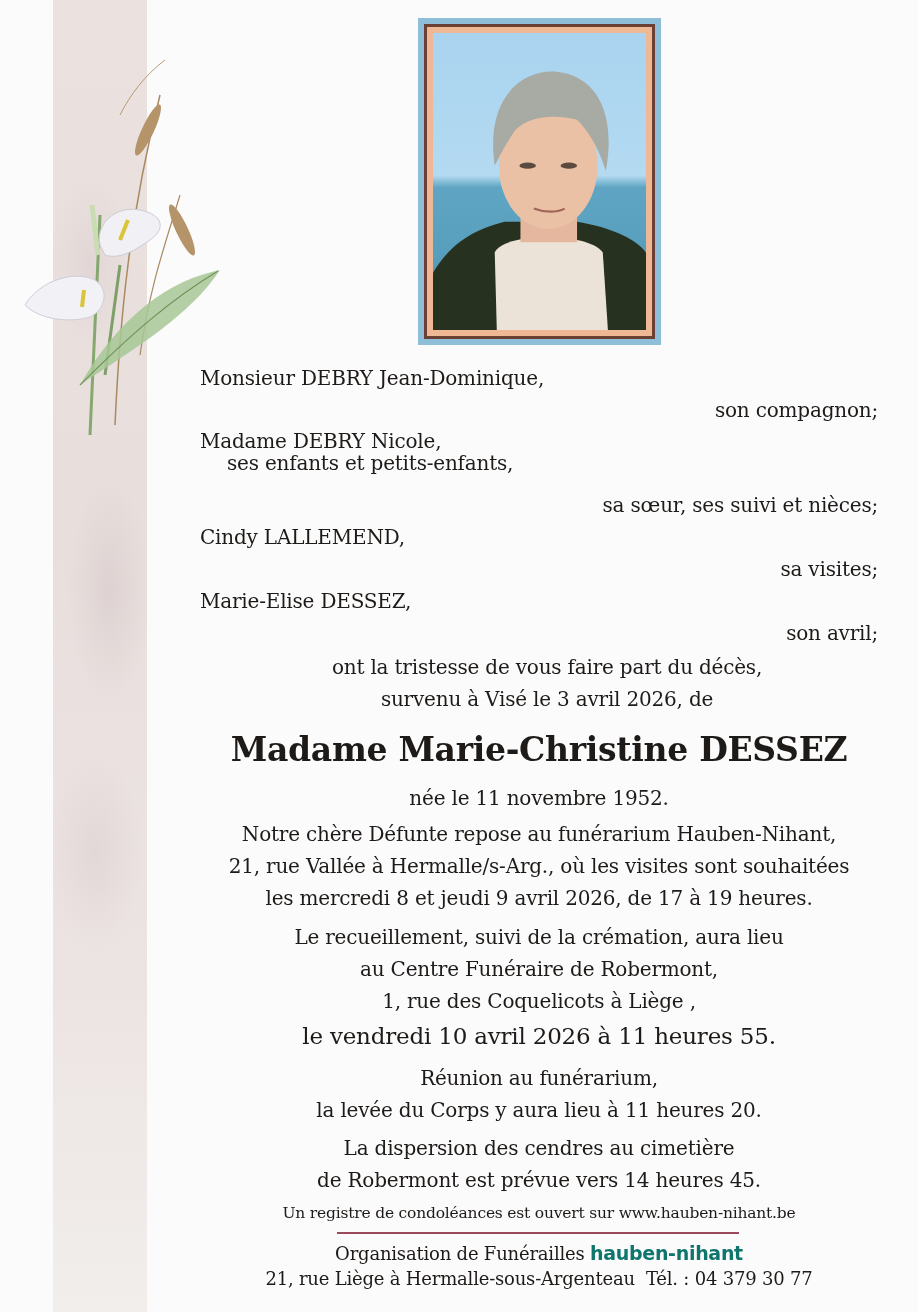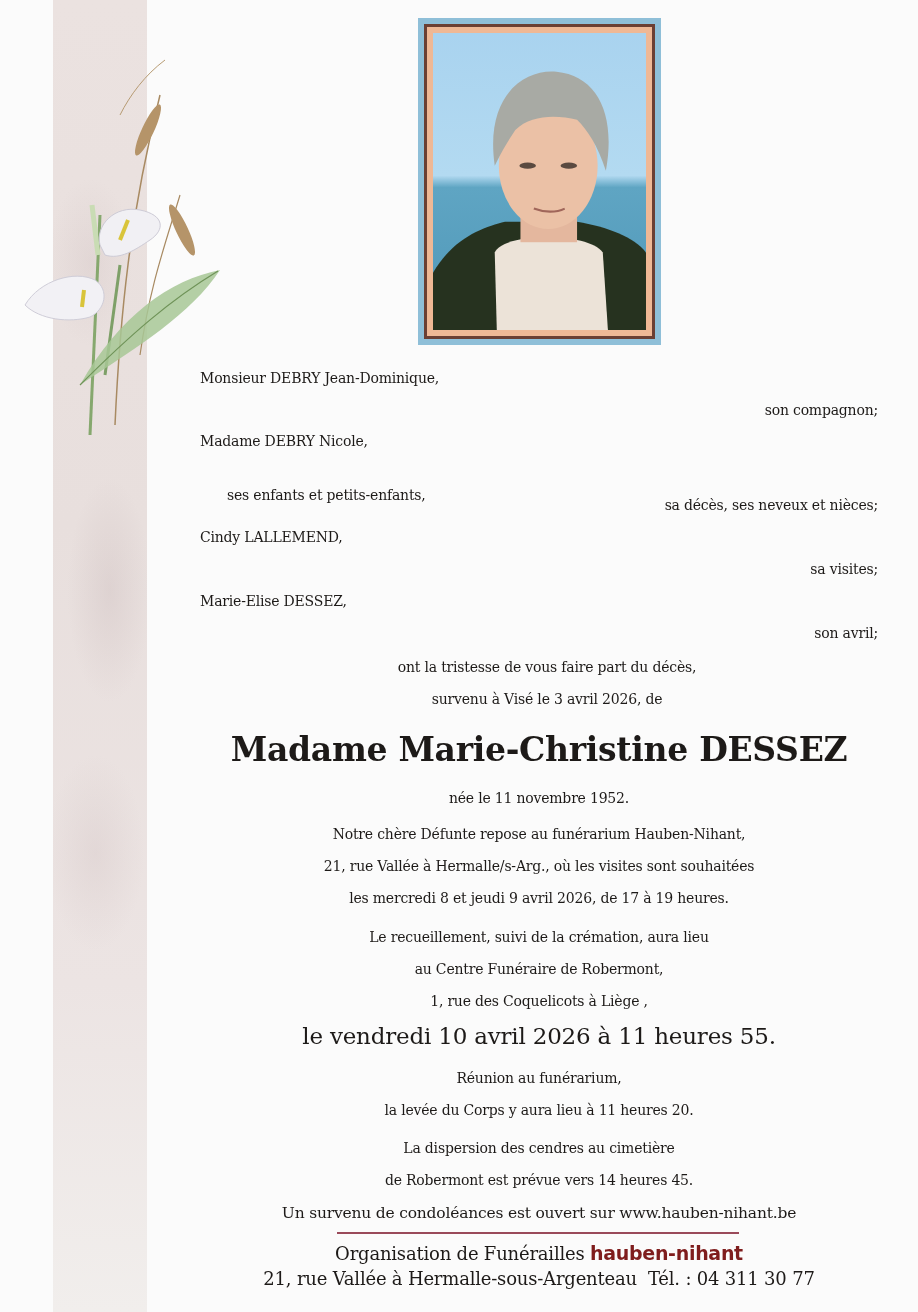--- a/index.html
+++ b/index.html
@@ -25,37 +25,37 @@
   }
   .portrait-frame .brown { width: 100%; height: 100%; background: #6b3f33; padding: 3px; box-sizing: border-box; }
   .portrait-frame .peach { width: 100%; height: 100%; background: #efb895; padding: 6px; box-sizing: border-box; }
   .portrait-frame .photo {
     width: 100%; height: 100%; position: relative; overflow: hidden;
     background: linear-gradient(180deg, #a9d3ef 0%, #b3daf1 48%, #5fa5c3 52%, #4f97b8 100%);
   }
 
   .content { position: absolute; left: 0; top: 0; width: 918px; }
   .line {
-    position: absolute; font-size: 14px; line-height: 28px; white-space: nowrap;
+    position: absolute; font-size: 20px; line-height: 28px; white-space: nowrap;
     letter-spacing: -0.2px;
   }
   .left { left: 200px; }
   .indent { left: 227px; }
   .right { right: 40px; }
   .center { left: 0; width: 918px; text-align: center; }
   .bold { font-weight: normal; }
   .name {
     font-size: 33px; font-weight: bold; line-height: 40px; letter-spacing: -0.3px;
   }
   .small { font-size: 15.5px; }
   .divider {
     position: absolute; left: 337px; top: 1232px; width: 402px; height: 2px; background: #9a4a5a;
   }
   .brand {
-    color: #7f1d1d; font-family: "DejaVu Sans", "Liberation Sans", sans-serif;
+    color: #0f766e; font-family: "DejaVu Sans", "Liberation Sans", sans-serif;
     font-weight: bold; font-size: 19px; letter-spacing: -0.3px;
   }
 </style>
 </head>
 <body>
 
 <div class="stripe"></div>
 
 <svg class="flower" viewBox="0 0 200 390">
 
@@ -103,22 +103,22 @@
       </div>
     </div>
   </div>
 </div>
 
 <div class="content">
 
   <div class="line left" style="top:364px">Monsieur DEBRY Jean-Dominique,</div>
   <div class="line right" style="top:396px">son compagnon;</div>
   <div class="line left" style="top:427px">Madame DEBRY Nicole,</div>
-  <div class="line indent" style="top:481px">ses enfants et petits-enfants,</div>
-  <div class="line right" style="top:491px">sa décès, ses neveux et nièces;</div>
+  <div class="line indent" style="top:449px">ses enfants et petits-enfants,</div>
+  <div class="line right" style="top:491px">sa sœur, ses suivi et nièces;</div>
   <div class="line left" style="top:523px">Cindy LALLEMEND,</div>
   <div class="line right" style="top:555px">sa visites;</div>
   <div class="line left" style="top:587px">Marie-Elise DESSEZ,</div>
   <div class="line right" style="top:619px">son avril;</div>
 
   <div class="line center" style="top:653px;left:88px">ont la tristesse de vous faire part du décès,</div>
   <div class="line center" style="top:685px;left:88px">survenu à Visé le 3 avril 2026, de</div>
 
   <div class="line center name" style="top:730px;left:80px">Madame Marie-Christine DESSEZ</div>
   <div class="line center" style="top:784px;left:80px">née le 11 novembre 1952.</div>
@@ -136,24 +136,24 @@
     <span class="bold">le vendredi 10 avril 2026 à 11 heures 55</span><span>.</span>
   </div>
 
   <div class="line center" style="top:1064px;left:80px">Réunion au funérarium,</div>
   <div class="line center" style="top:1096px;left:80px">la levée du Corps y aura lieu à 11 heures 20.</div>
 
   <div class="line center" style="top:1134px;left:80px">La dispersion des cendres au cimetière</div>
   <div class="line center" style="top:1166px;left:80px">de Robermont est prévue vers 14 heures 45.</div>
 
   <div class="line center small" style="top:1199px;left:80px">
-    <span>Un survenu de condoléances est ouvert sur </span><span>www.hauben-nihant.be</span>
+    <span>Un registre de condoléances est ouvert sur </span><span>www.hauben-nihant.be</span>
   </div>
 
   <div class="divider"></div>
 
   <div class="line center" style="top:1239px;left:80px;font-size:18px">
     <span>Organisation de Funérailles </span><span class="brand">hauben-nihant</span>
   </div>
   <div class="line center" style="top:1265px;left:80px;font-size:18px">
-    <span>21, rue Vallée à </span><span class="bold">Hermalle-sous-Argenteau</span>&nbsp;&nbsp;<span>Tél. : </span><span>04 311 30 77</span>
+    <span>21, rue Liège à </span><span class="bold">Hermalle-sous-Argenteau</span>&nbsp;&nbsp;<span>Tél. : </span><span>04 379 30 77</span>
   </div>
 </div>
 
 </body></html>

